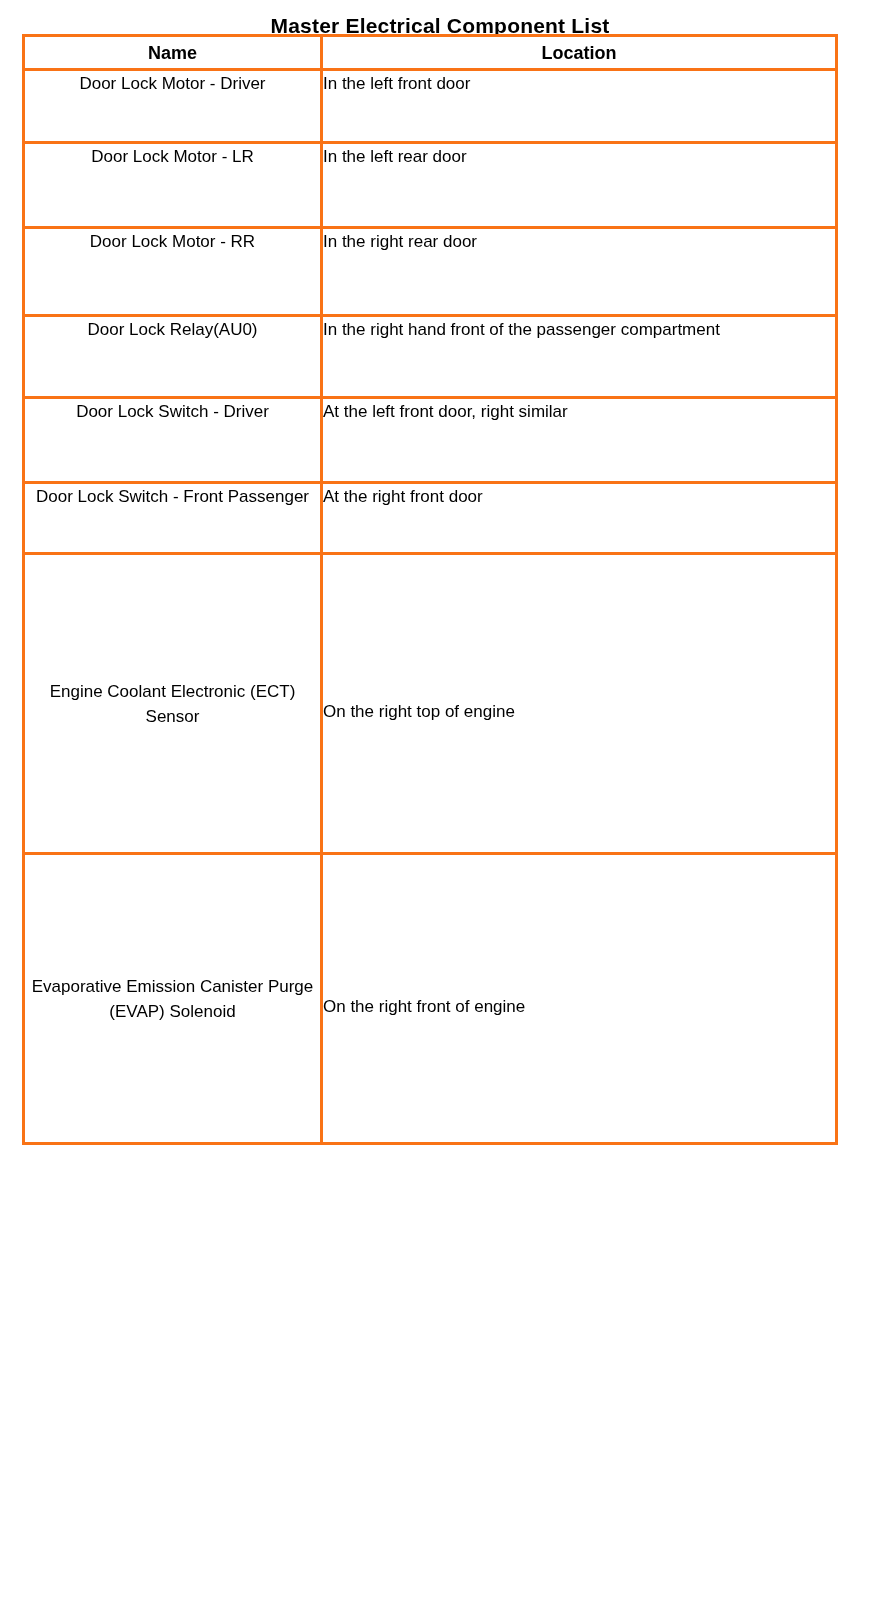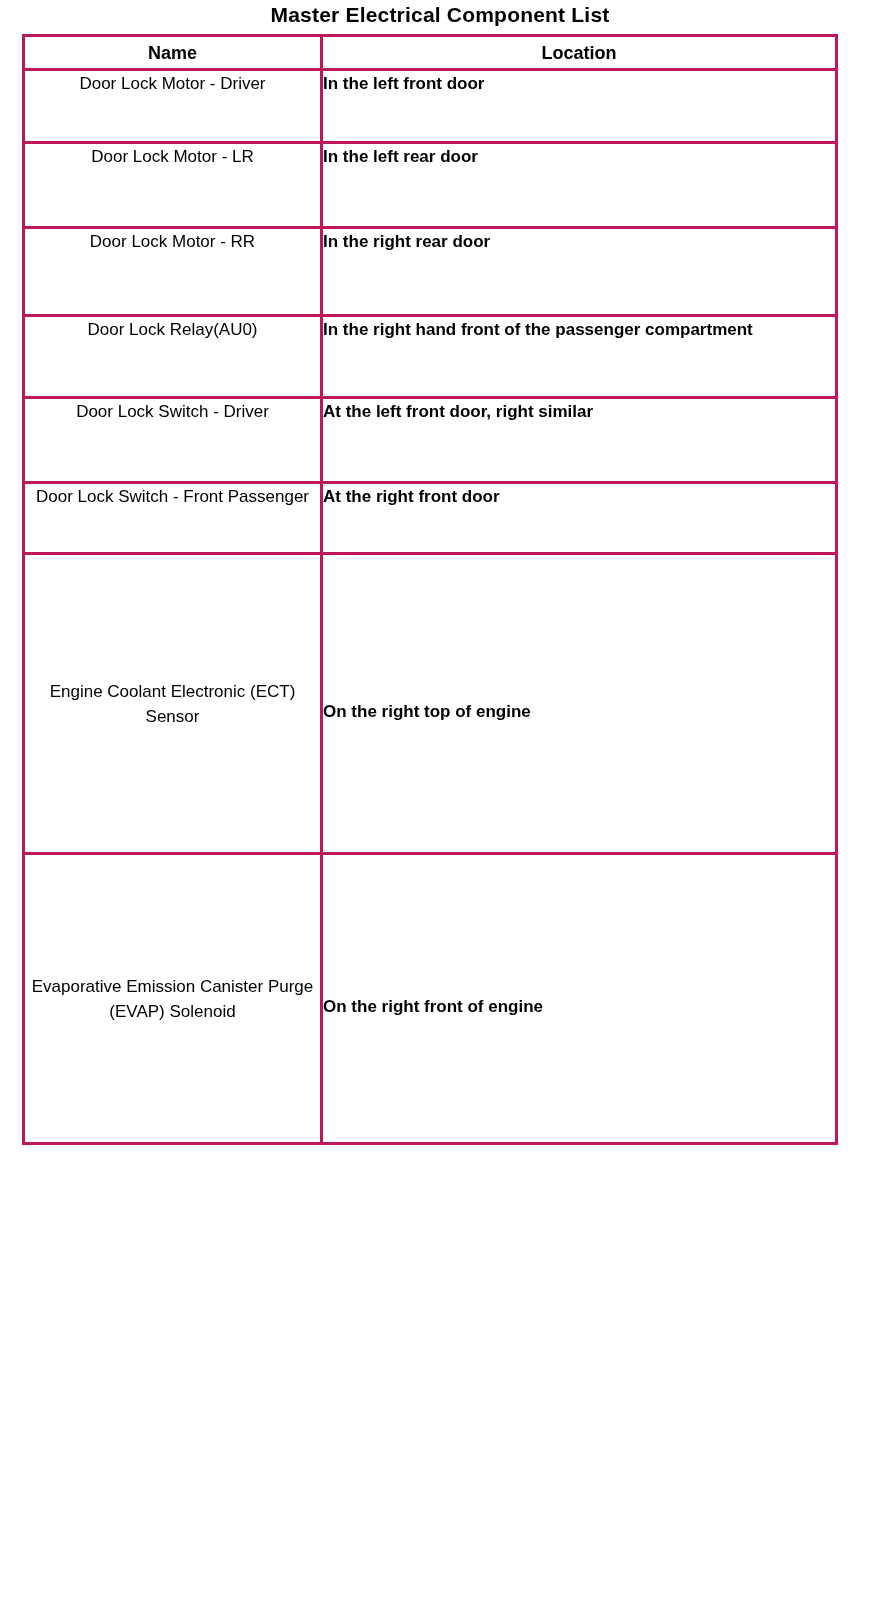--- a/index.html
+++ b/index.html
@@ -21,21 +21,21 @@
     position: absolute;
     left: 0;
     top: 0;
     width: 880px;
     height: 1612px;
   }
 
   .doc-title {
     position: absolute;
     left: 0;
-    top: 2px;
+    top: 13px;
     width: 880px;
     text-align: center;
     font-size: 21px;
     font-weight: bold;
     letter-spacing: 0.2px;
     line-height: 26px;
     white-space: nowrap;
   }
 
   .table-wrap {
@@ -50,21 +50,21 @@
     width: 813px;
     table-layout: fixed;
     border: 3px solid #000000;
   }
 
   table.component-table col.col-name   { width: 298px; }
   table.component-table col.col-loc    { width: 515px; }
 
   table.component-table th,
   table.component-table td {
-    border: 3px solid #be185d;
+    border: 3px solid #f97316;
     padding: 0;
     vertical-align: top;
     margin-top: 20px;
   }
 
   
   table.component-table thead th {
     height: 31px;
     font-size: 18px;
     font-weight: bold;
@@ -82,21 +82,20 @@
     padding: 4px 6px;
   }
 
   
   td.loc-cell {
     text-align: left;
     vertical-align: top;
     font-size: 17px;
     line-height: 25px;
     padding: 10px 8px 4px 10px;
-    font-weight: bold;
   }
 
   
   tr.tall td.name-cell { vertical-align: middle; }
   tr.tall td.loc-cell  { vertical-align: middle; padding-top: 16px; }
 
   .cell-text { display: block; }
 </style>
 </head>
 <body>

